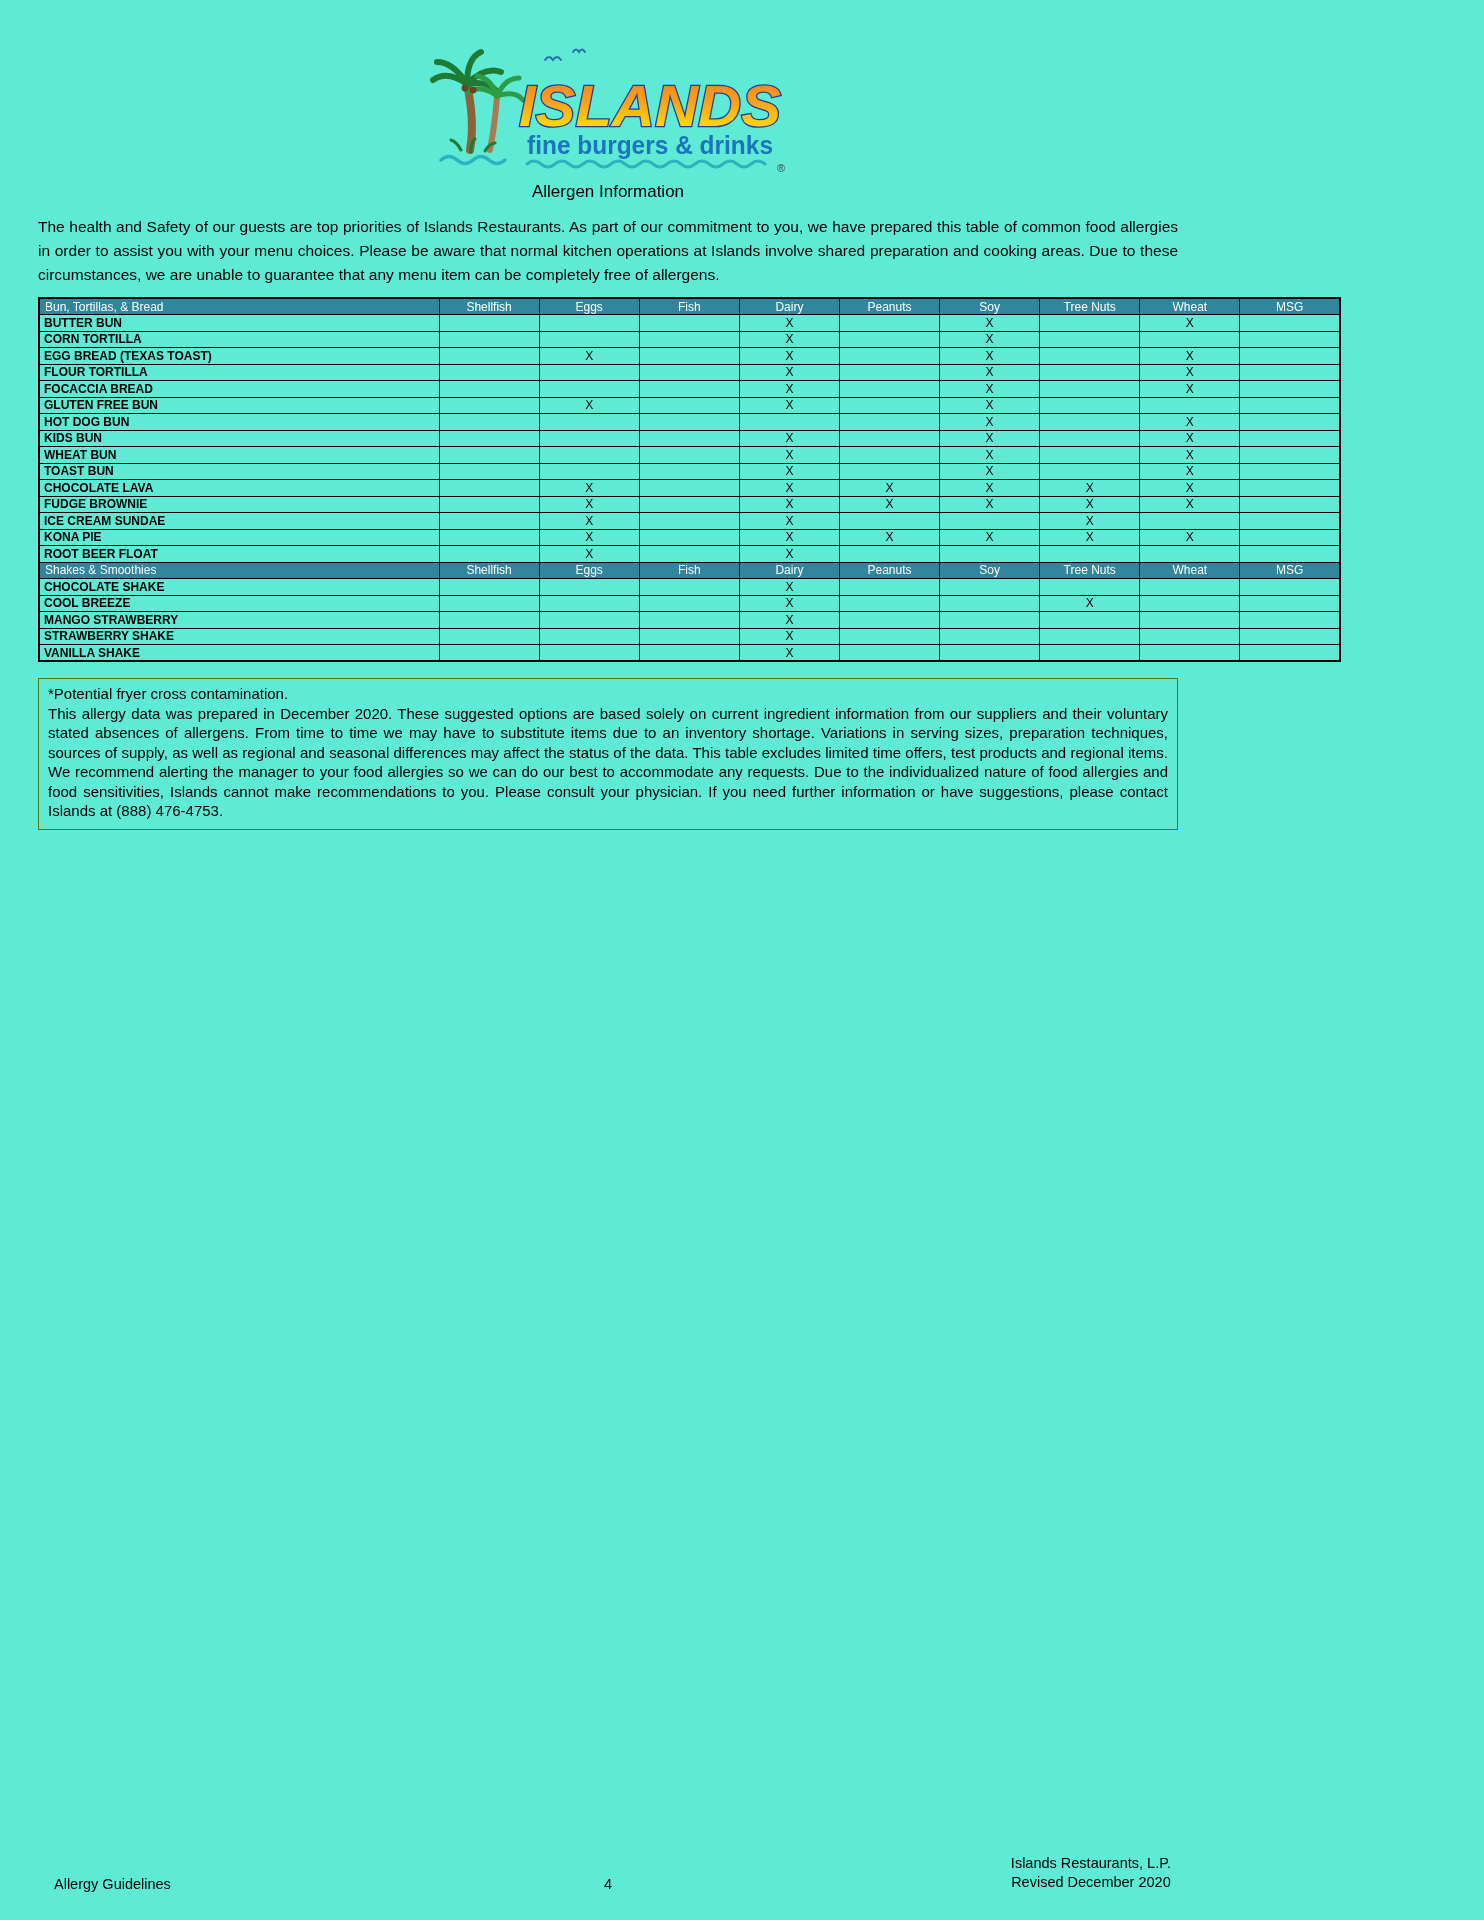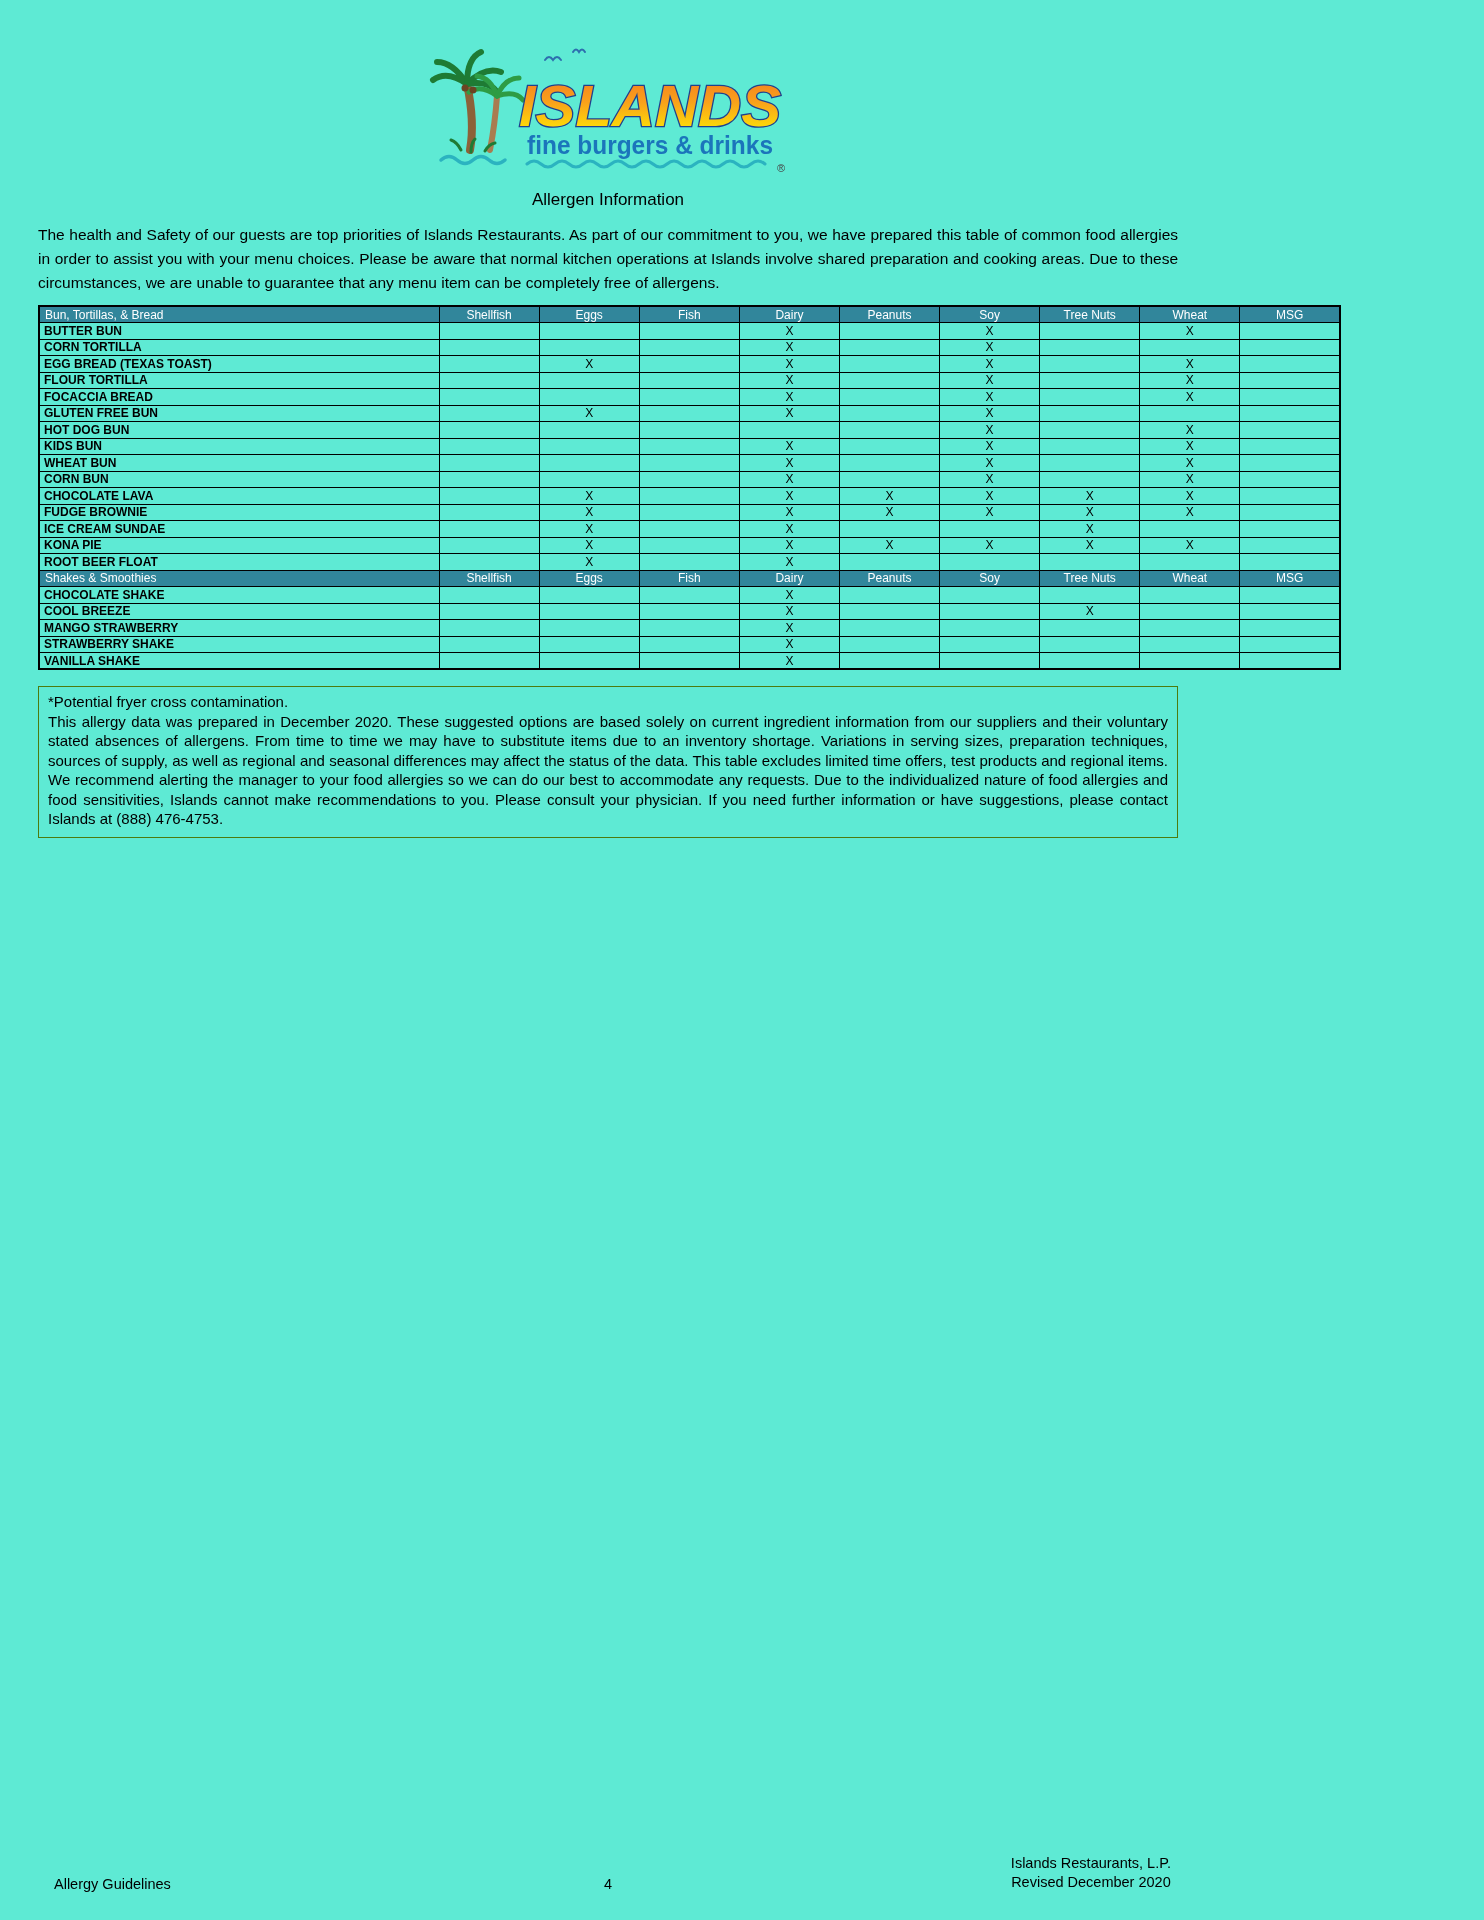--- a/index.html
+++ b/index.html
@@ -4,21 +4,21 @@
 <style>
   * { margin:0; padding:0; box-sizing:border-box; }
   html,body { background:#fff; }
   body { font-family:"Liberation Sans", sans-serif; color:#000; }
   .page { position:relative; width:1484px; height:1920px; background:#5eead4; overflow:hidden; }
   .content { width:1140px; margin-left:38px; }
 
   
   .logo-block { padding-top:44px; text-align:center; }
   .logo-block svg { display:inline-block; }
-  .doc-title { font-size:17px; margin-top:12px; text-align:center; }
+  .doc-title { font-size:17px; margin-top:4px; text-align:center; }
 
   
   .intro { margin-top:13px; font-size:15.5px; line-height:24px; text-align:justify; }
 
   
   table.allergen { border-collapse:collapse; table-layout:fixed; width:1303px; margin-top:10px; border:2px solid #000; }
   table.allergen col.item { width:400px; }
   table.allergen th, table.allergen td { border:1px solid #000; height:16.5px; padding:0 4px; overflow:hidden; white-space:nowrap; }
   tr.section-header th { background:var(--teal,#31869B); color:#fff; font-weight:400; font-size:12px; text-align:center; }
   tr.section-header th.item-col { text-align:left; padding-left:5px; }
@@ -229,21 +229,21 @@
             <td class="mark"></td>
             <td class="mark"></td>
             <td class="mark">X</td>
             <td class="mark"></td>
             <td class="mark">X</td>
             <td class="mark"></td>
             <td class="mark">X</td>
             <td class="mark"></td>
           </tr>
           <tr>
-            <td class="item-name">CORN BUN</td>
+            <td class="item-name">TOAST BUN</td>
             <td class="mark"></td>
             <td class="mark"></td>
             <td class="mark"></td>
             <td class="mark">X</td>
             <td class="mark"></td>
             <td class="mark">X</td>
             <td class="mark"></td>
             <td class="mark">X</td>
             <td class="mark"></td>
           </tr>

